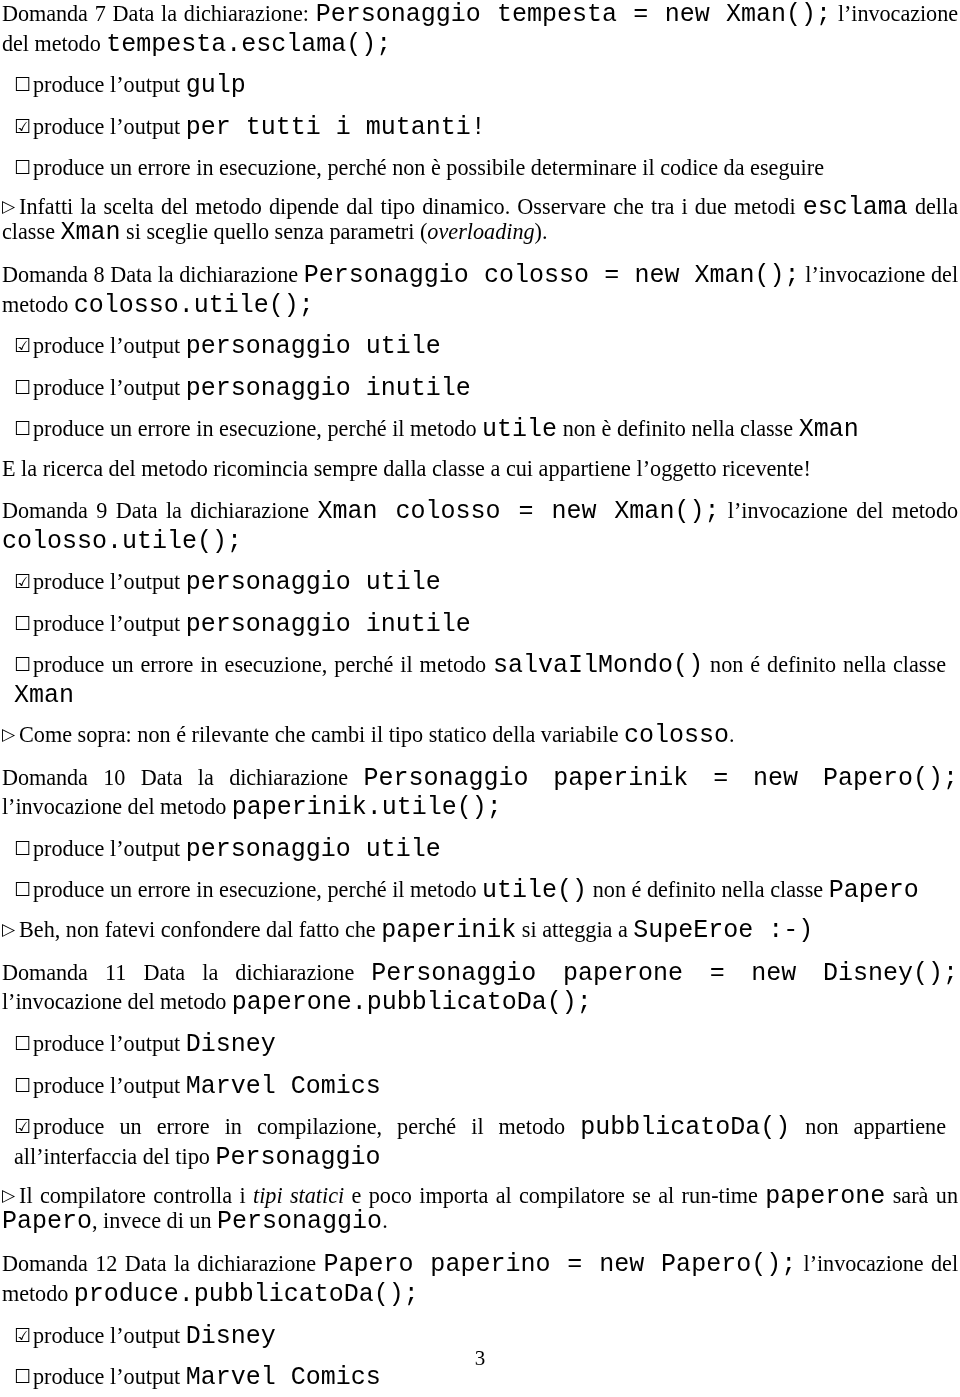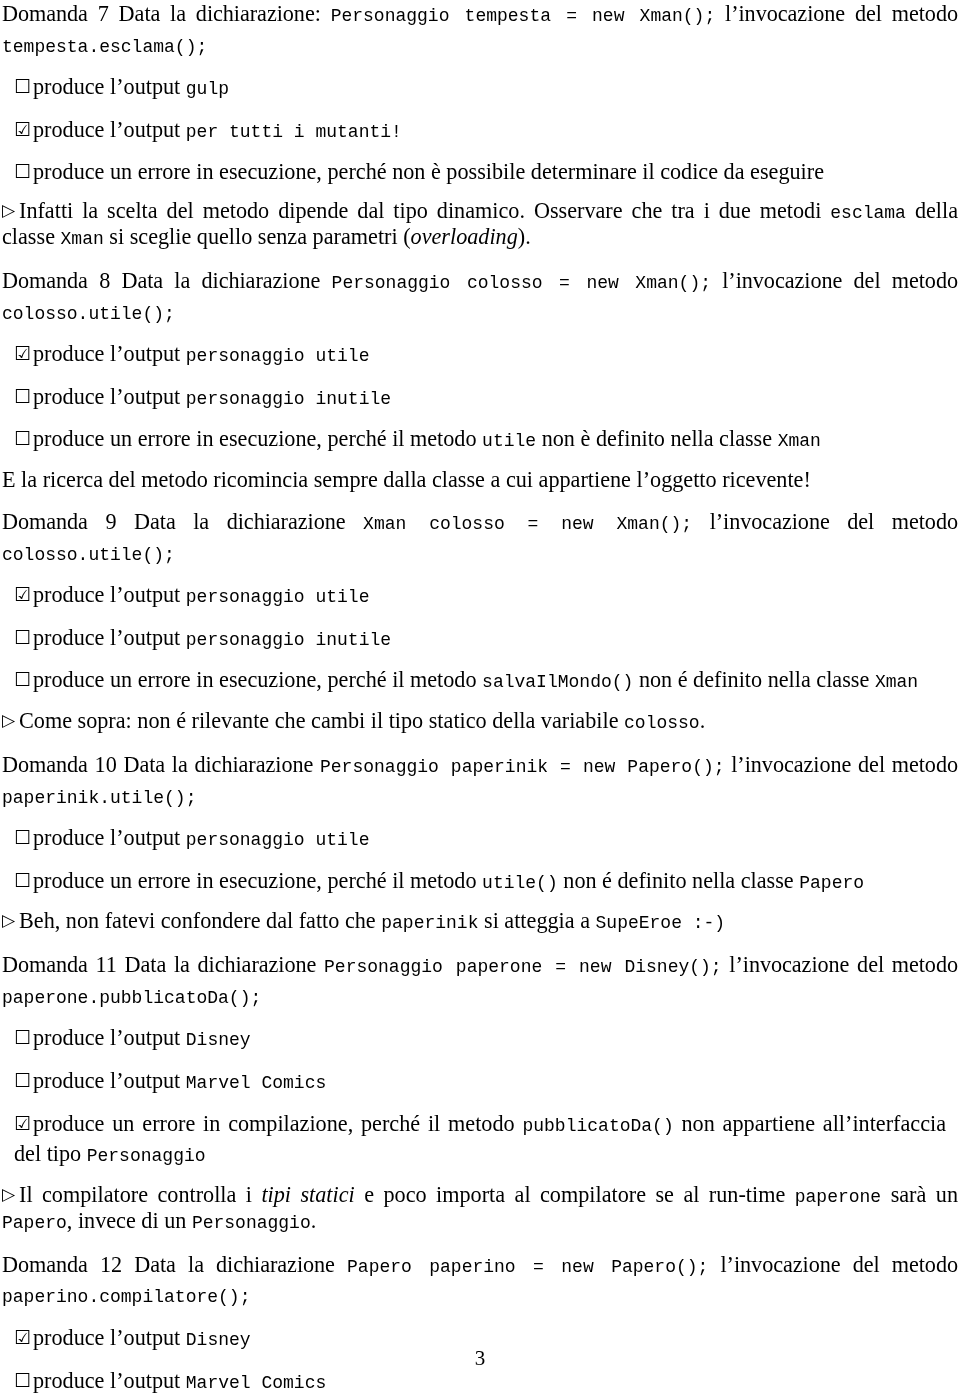--- a/index.html
+++ b/index.html
@@ -53,21 +53,21 @@
     font-size: 22.2px;
     line-height: 24px;
     text-align: justify;
     margin: 0;
   }
   .qnum {
     font-weight: normal;
   }
   .code {
     font-family: "Liberation Mono", "DejaVu Sans Mono", monospace;
-    font-size: 18px;
+    font-size: 25px;
     letter-spacing: 0px;
   }
   .it {
     font-style: italic;
   }
   .box, .boxchecked {
     font-family: "DejaVu Sans", sans-serif;
     font-size: 19px;
     line-height: 1;
     display: inline-block;
@@ -152,21 +152,21 @@
     <p class="option"><span class="box">☐</span><span class="opt-text">produce l’output </span><span class="code">Disney</span></p>
 
     <p class="option"><span class="box">☐</span><span class="opt-text">produce l’output </span><span class="code">Marvel Comics</span></p>
 
     <p class="option"><span class="boxchecked">☑</span><span class="opt-text">produce un errore in compilazione, perché il metodo </span><span class="code">pubblicatoDa()</span><span> non appartiene all’interfaccia del tipo </span><span class="code">Personaggio</span></p>
 
     <p class="note"><span class="bullet">▷</span><span>Il compilatore controlla i </span><span class="it">tipi statici</span><span> e poco importa al compilatore se al run-time </span><span class="code">paperone</span><span> sarà un </span><span class="code">Papero</span><span>, invece di un </span><span class="code">Personaggio</span><span>.</span></p>
   </div>
 
   <div class="question-block">
-    <p class="para q-intro"><span class="qnum">Domanda 12</span><span> Data la dichiarazione </span><span class="code">Papero paperino = new Papero();</span><span> l’invocazione del metodo </span><span class="code">paperino.compilatore();</span></p>
+    <p class="para q-intro"><span class="qnum">Domanda 12</span><span> Data la dichiarazione </span><span class="code">Papero paperino = new Papero();</span><span> l’invocazione del metodo </span><span class="code">produce.pubblicatoDa();</span></p>
 
     <p class="option"><span class="boxchecked">☑</span><span class="opt-text">produce l’output </span><span class="code">Disney</span></p>
 
     <p class="option"><span class="box">☐</span><span class="opt-text">produce l’output </span><span class="code">Marvel Comics</span></p>
 
   </div>
 
   <div class="pagenum">3</div>
 
 </div>

